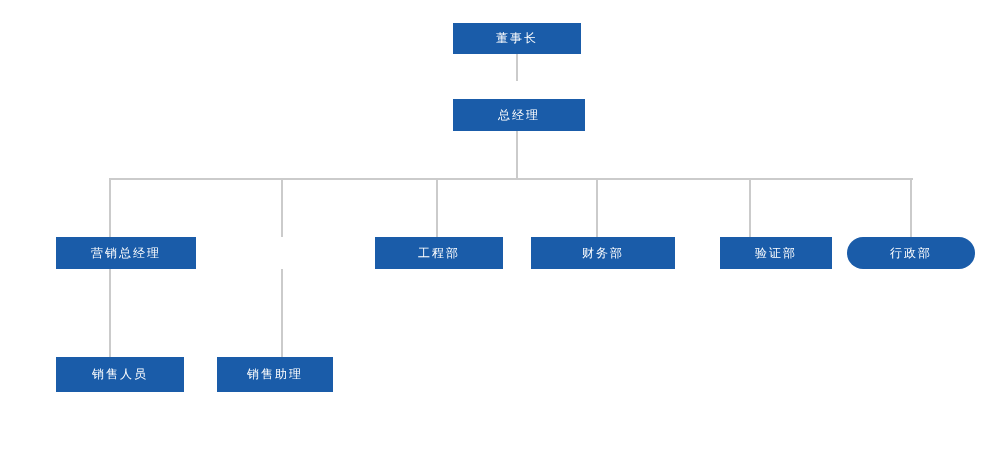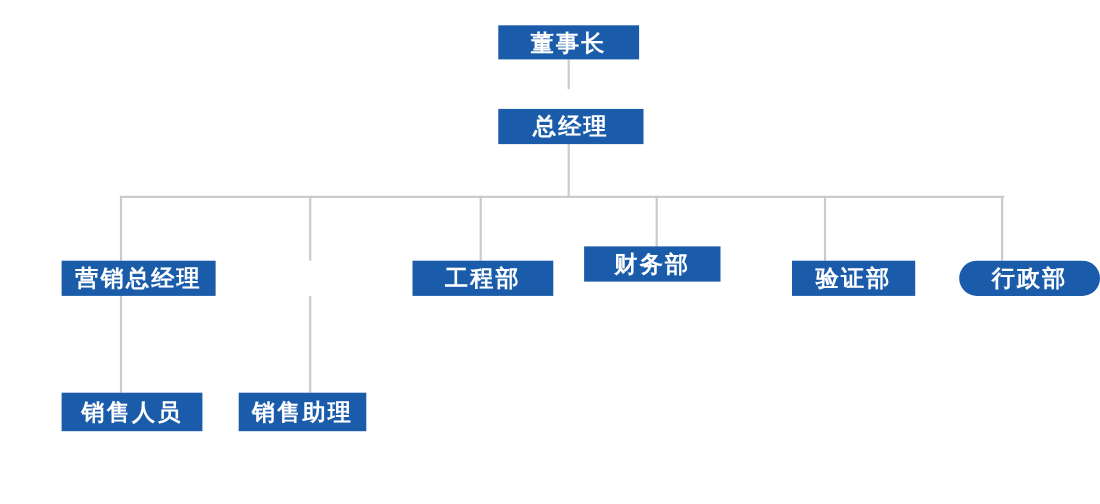--- a/index.html
+++ b/index.html
@@ -15,42 +15,42 @@
     font-family: "Liberation Sans", "DejaVu Sans", sans-serif;
     overflow: hidden;
   }
   .node {
     position: absolute;
     background: var(--node-bg, #1A5CA9);
     color: var(--node-text, #ffffff);
     display: flex;
     align-items: center;
     justify-content: center;
-    font-size: 21px;
-    font-weight: bold;
+    font-size: 12px;
+    font-weight: normal;
     letter-spacing: 2px;
     white-space: nowrap;
     box-sizing: border-box;
   }
   .line {
     position: absolute;
     background: var(--connector, #CBCBCB);
   }
   .line.v { width: 2px; }
   .line.h { height: 2px; }
 
   
   .n-chairman        { left: 453px; top: 23px;  width: 128px; height: 31px; }
   .n-gm              { left: 453px; top: 99px;  width: 132px; height: 32px; }
   .n-marketing-gm    { left: 56px;  top: 237px; width: 140px; height: 32px; }
   .n-after-sales     { left: 217px; top: 237px; width: 128px; height: 32px; }
   .n-engineering     { left: 375px; top: 237px; width: 128px; height: 32px; }
-  .n-finance         { left: 531px; top: 224px; width: 124px; height: 32px; }
+  .n-finance         { left: 531px; top: 237px; width: 144px; height: 32px; }
   .n-verification    { left: 720px; top: 237px; width: 112px; height: 32px; }
-  .n-administration  { left: 872px; top: 237px; width: 128px; height: 32px; border-radius: 16px; }
+  .n-administration  { left: 847px; top: 237px; width: 128px; height: 32px; border-radius: 16px; }
   .n-sales-staff     { left: 56px;  top: 357px; width: 128px; height: 35px; }
   .n-sales-assistant { left: 217px; top: 357px; width: 116px; height: 35px; }
 
   
   .c-chairman-gm   { left: 516px; top: 54px;  height: 27px; }
   .c-gm-bus        { left: 516px; top: 113px; height: 66px; }
   .c-bus           { left: 109px; top: 178px; width: 804px; }
   .c-drop-1        { left: 109px; top: 178px; height: 59px; }
   .c-drop-2        { left: 281px; top: 178px; height: 59px; }
   .c-drop-3        { left: 436px; top: 178px; height: 59px; }

